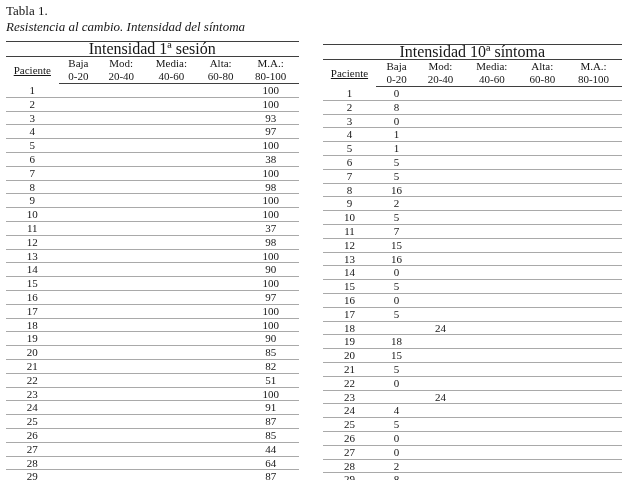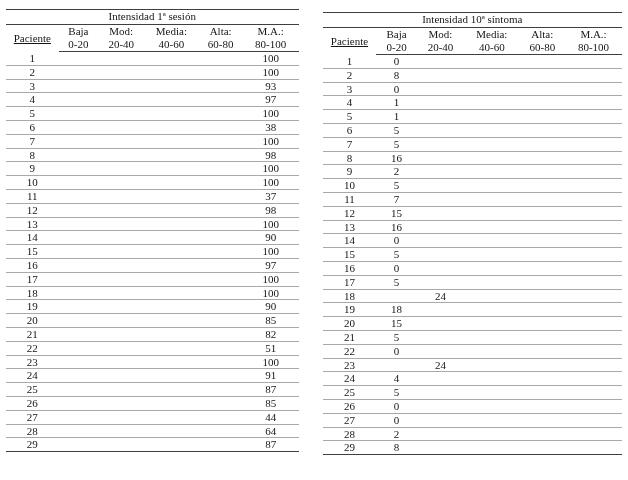--- a/index.html
+++ b/index.html
@@ -48,40 +48,42 @@
     padding: 0;
     font-weight: normal;
     text-align: center;
     white-space: nowrap;
     overflow: hidden;
   }
   table.t tr.cap-row th {
     line-height: 13.5px;
     height: 13.5px;
     border-bottom: 1.2px solid #3f3f3f;
-    font-size: 11px;
+    font-size: 16px;
   }
   table.t tr.hdr1 th { line-height: 13px; height: 13px; }
   table.t tr.hdr2 th {
     line-height: 13.5px;
     height: 13.5px;
     border-bottom: 1.5px solid #3f3f3f;
   }
   table.t th.row-hdr { vertical-align: middle; text-decoration: underline; }
   table.t tbody td {
     line-height: 12.8px;
     height: 12.8px;
     border-bottom: 1px solid #a9a9a9;
   }
   table.t tbody tr:last-child td { border-bottom: none; }
 </style>
 </head>
 <body>
 
 <div class="doc">
+  <div class="doc-title">Tabla 1.</div>
+  <div class="doc-subtitle">Resistencia al cambio. Intensidad del síntoma</div>
   <div class="tables">
     <table class="t t-left" id="table-0">
         <colgroup>
           <col class="c0">
           <col class="c1">
           <col class="c2">
           <col class="c3">
           <col class="c4">
           <col class="c5">
         </colgroup>

